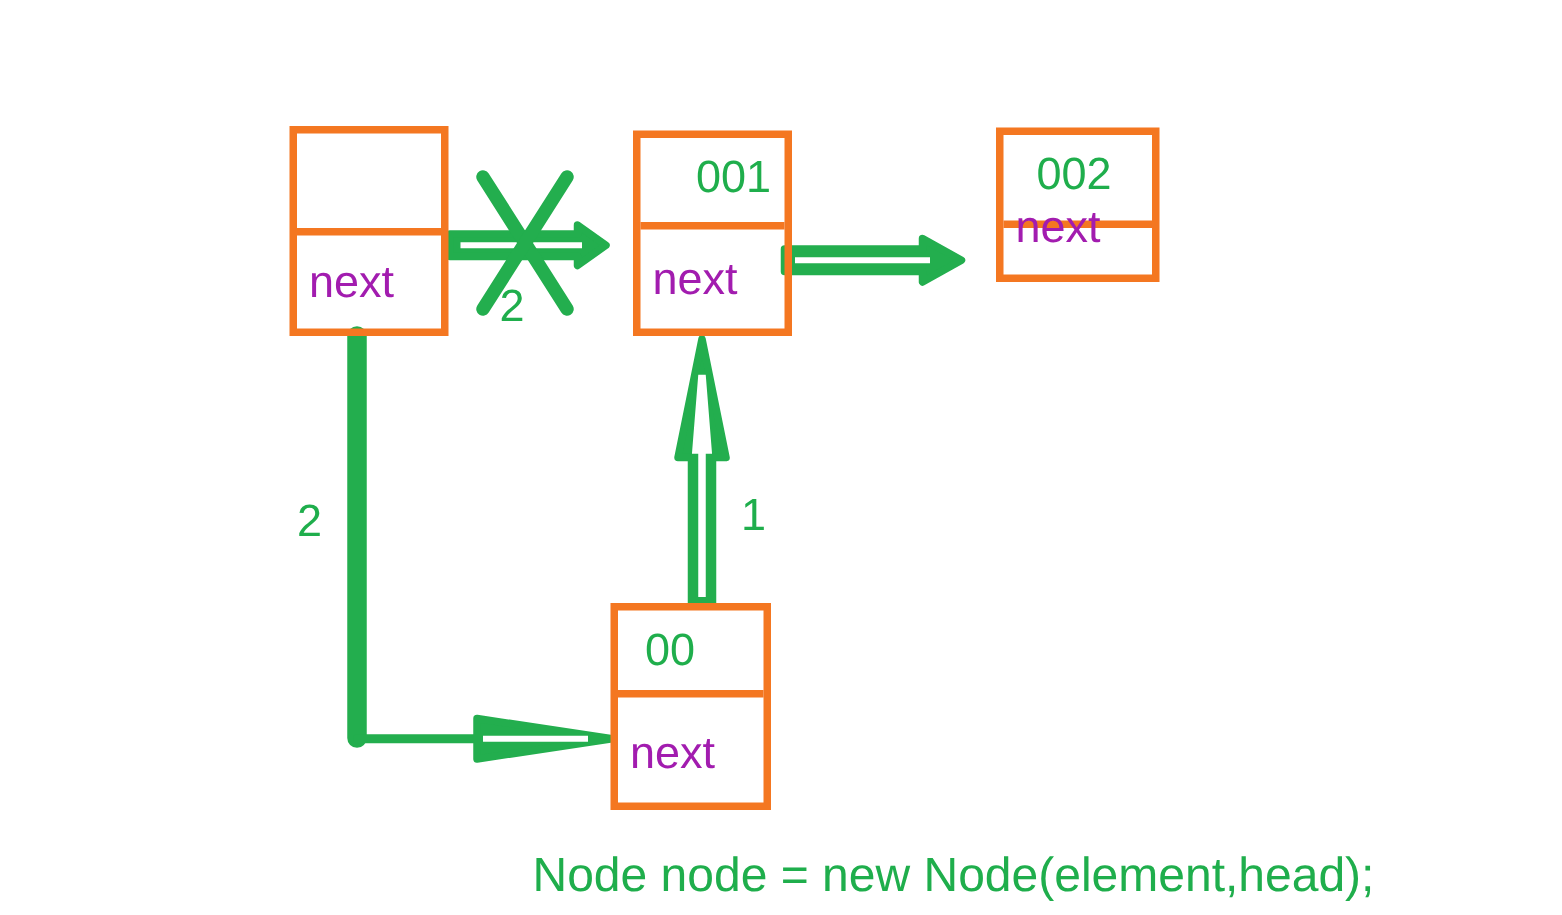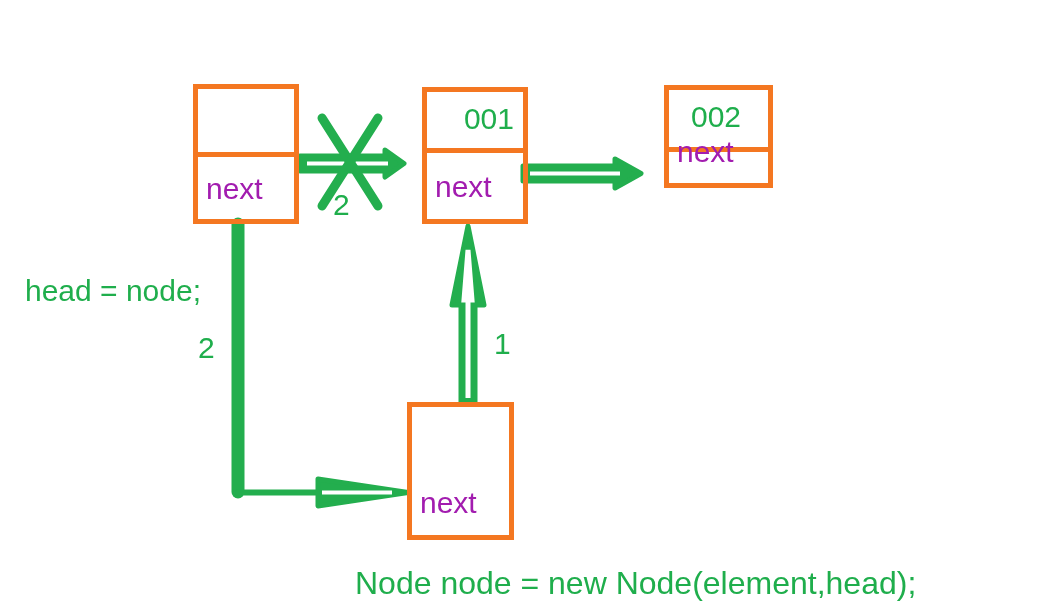--- a/index.html
+++ b/index.html
@@ -153,26 +153,28 @@
   <div class="node-box" style="left:638px; top:85px; width:109px; height:103px;margin-left:26px;">
     <div class="node-cell cell-top" style="height:62px;">
       <div class="cell-value" style="left:22px; top:12px;">002</div>
     </div>
     <div class="node-cell cell-bottom" style="height:72px;">
       <div class="cell-next" style="left:8px; top:26px;">next</div>
     </div>
   </div>
 
   <div class="node-box" style="left:407px; top:402px; width:107px; height:138px;">
+    <div class="node-cell cell-top" style="height:58px;">
+      <div class="cell-value" style="left:18px; top:12px;">00</div>
+    </div>
     <div class="node-cell cell-bottom" style="height:75px;">
       <div class="cell-next" style="left:8px; top:28px;">next</div>
     </div>
   </div>
 
-  <div class="text-label lbl-assign">head = node;</div>
 
   <div class="text-label lbl-step-assign">2</div>
 
   <div class="text-label lbl-step-cross">2</div>
 
   <div class="text-label lbl-step-new">1</div>
 
   <div class="text-label lbl-caption">Node node = new Node(element,head);</div>
 
 </div>

